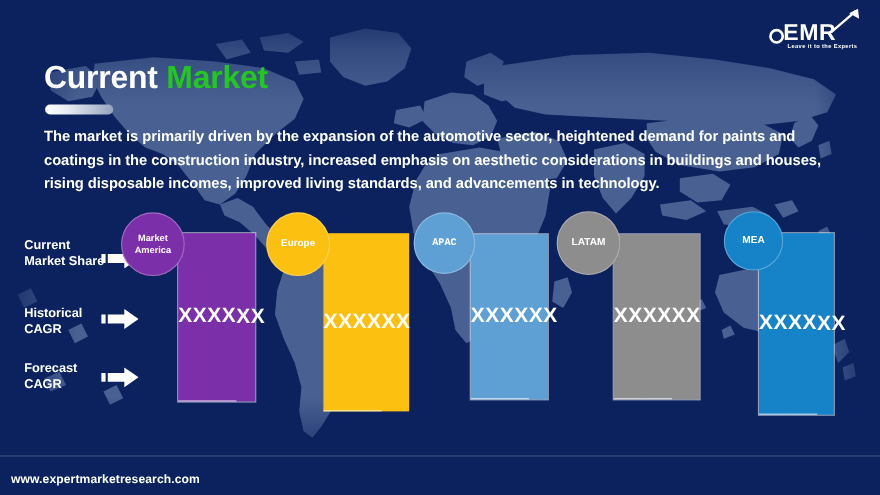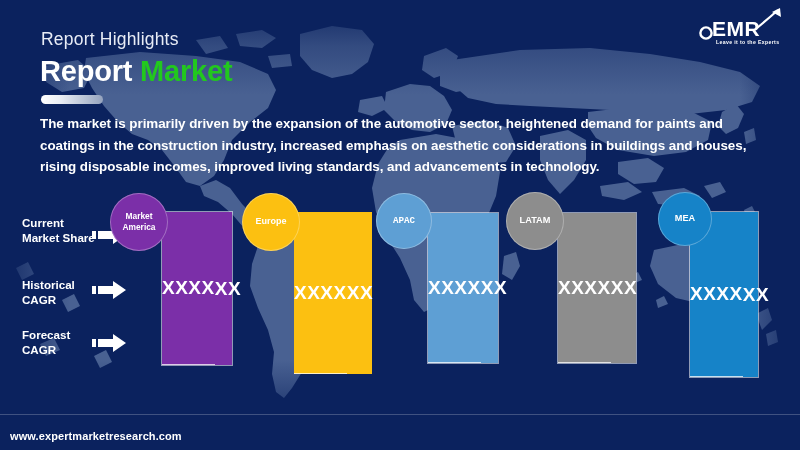--- a/index.html
+++ b/index.html
@@ -170,23 +170,22 @@
       <g>
         <path d="M63 22 L76 11 L84 4" stroke="#ffffff" stroke-width="2.2" fill="none"></path>
         <path d="M86 2 L87 11 L78 6 Z" fill="#ffffff"></path>
       </g>
       <circle cx="12" cy="27" r="5.6" fill="none" stroke="#ffffff" stroke-width="2.4"></circle>
       <text x="18" y="30" font-family="Liberation Sans, sans-serif" font-size="21" font-weight="bold" fill="#ffffff" letter-spacing="0.5">EMR</text>
       <text x="22" y="37.5" font-family="Liberation Sans, sans-serif" font-size="5.2" font-weight="bold" fill="#ffffff" letter-spacing="0.35">Leave it to the Experts</text>
     </svg>
   </div>
 
-  <div id="kicker">Report Highlights</div>
   <div id="headline">
-    <span>Report</span>
+    <span>Current</span>
     <span class="accent">Market</span>
   </div>
   <div id="rule"></div>
 
   <div id="intro">The market is primarily driven by the expansion of the automotive sector, heightened demand for paints and coatings in the construction industry, increased emphasis on aesthetic considerations in buildings and houses, rising disposable incomes, improved living standards, and advancements in technology.</div>
 
   <div id="rows-holder">
       <div class="rowlabel" style="top: 216px;">Current Market Share</div>
       <div class="rowarrow" style="top: 226px;">
         <svg viewBox="0 0 34 18" xmlns="http://www.w3.org/2000/svg">

